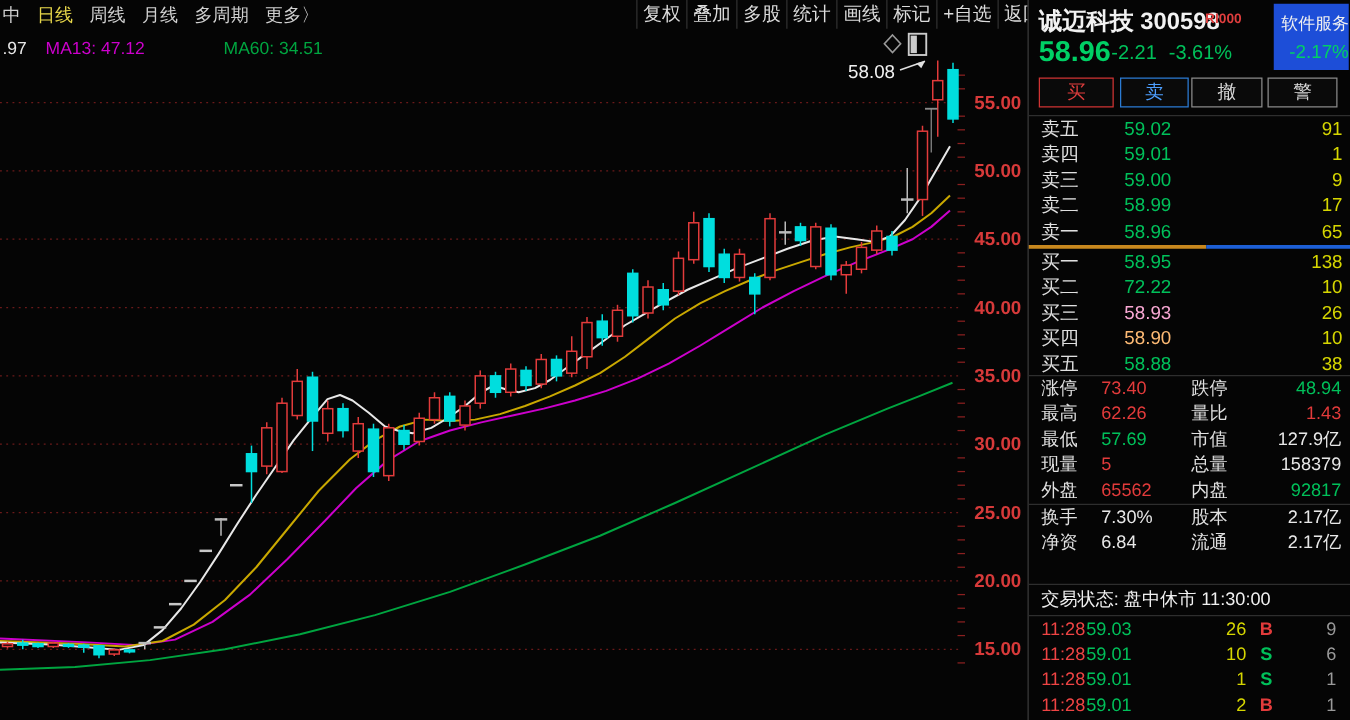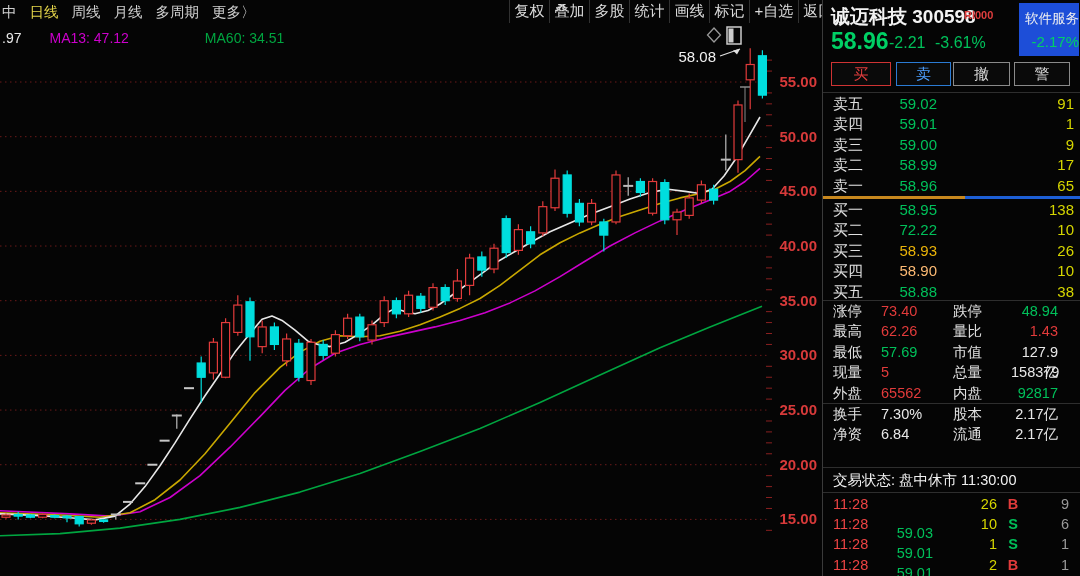--- a/index.html
+++ b/index.html
@@ -8,21 +8,21 @@
        -webkit-font-smoothing:antialiased;}
   .abs{position:absolute;}
   
   #toolbar-left{left:2px;top:3px;display:flex;gap:13px;font-size:14.5px;color:#d0d0d0;}
   #toolbar-left .tb-item{cursor:default;white-space:nowrap;}
   #toolbar-left .active{color:#e6d64a;}
   #toolbar-right{left:509px;top:0;height:22px;display:flex;align-items:center;font-size:15px;color:#dcdcdc;}
   #toolbar-right .tb-item{padding:2px 4.5px;border-right:1px solid #313131;white-space:nowrap;}
   #toolbar-right .tb-item:first-child{border-left:1px solid #313131;}
   
-  #ma-labels{left:2px;top:30px;font-size:14px;display:flex;gap:28px;white-space:nowrap;}
+  #ma-labels{left:2px;top:30px;font-size:14px;display:flex;gap:15px;white-space:nowrap;}
   
   #panel{left:822px;top:0;width:258px;height:576px;border-left:1px solid #3a3a3a;background:#050505;}
   .sep{position:absolute;left:0;width:258px;height:1px;background:#2e2e2e;}
   #stock-name{left:8px;top:4px;font-size:19px;font-weight:bold;color:#f2f2f2;white-space:nowrap;}
   #stock-badge{left:141px;top:9px;font-size:11px;color:#e03e3e;font-weight:bold;}
   #sector-box{right:2px;top:3px;width:60px;height:53px;background:#1d4ed8;text-align:right;}
   #sector-name{font-size:13.5px;color:#f0f0f0;margin-top:7px;}
   #sector-change{font-size:15px;margin-top:5px;}
   #price-main{left:8px;top:28px;font-size:23px;font-weight:bold;}
   #price-chg{left:66px;top:34px;font-size:16px;}
@@ -31,27 +31,27 @@
              font-size:15px;background:#0a0a0a;border:1px solid #888;}
   .rowwrap{position:absolute;left:0;width:258px;}
   .obrow{display:grid;grid-template-columns:52px 62px 1fr;height:20.4px;line-height:20.4px;font-size:15px;}
   .obrow .lbl{padding-left:10px;color:#e0e0e0;}
   .obrow .prc{text-align:right;}
   .obrow .vol{text-align:right;padding-right:7px;}
   .strow{display:grid;grid-template-columns:58px 66px 64px 1fr;height:20.4px;line-height:20.4px;font-size:14.5px;}
   .strow .lbl{padding-left:10px;color:#e0e0e0;white-space:nowrap;}
   .strow .v1{}
   .strow .l2{padding-left:6px;color:#e0e0e0;white-space:nowrap;}
-  .strow .v2{text-align:right;padding-right:23px;}
+  .strow .v2{text-align:right;padding-right:8px;}
   #ratio-bar{left:0;top:196px;width:258px;height:3px;display:flex;}
   #session-row{left:0;top:469px;width:258px;height:22px;line-height:22px;font-size:14.5px;
                padding-left:10px;color:#f0f0f0;white-space:nowrap;}
   .tkrow{display:grid;grid-template-columns:46px 64px 64px 32px 1fr;height:20.2px;line-height:20.2px;font-size:14.5px;}
   .tkrow .t{padding-left:10px;color:#ef4444;}
-  .tkrow .p{text-align:right;margin-top:29px;}
+  .tkrow .p{text-align:left;}
   .tkrow .v{text-align:right;}
   .tkrow .s{text-align:center;font-weight:bold;}
   .tkrow .n{text-align:right;padding-right:12px;color:#9a9a9a;}
   #chart{left:0;top:0;}
 </style>
 </head>
 <body>
 
 <svg id="chart" class="abs" width="822" height="576">
     <line x1="0" y1="82" x2="770" y2="82" stroke="#6b1a1a" stroke-width="1" stroke-dasharray="1.5 3.5"></line>
@@ -322,21 +322,21 @@
         <span class="prc" style="color:#00c05a">58.95</span>
         <span class="vol" style="color:#d6d600">138</span>
       </div>
       <div class="obrow">
         <span class="lbl">买二</span>
         <span class="prc" style="color:#00c05a">72.22</span>
         <span class="vol" style="color:#d6d600">10</span>
       </div>
       <div class="obrow">
         <span class="lbl">买三</span>
-        <span class="prc" style="color:#eab308">58.93</span>
+        <span class="prc" style="color:#f9a8d4">58.93</span>
         <span class="vol" style="color:#d6d600">26</span>
       </div>
       <div class="obrow">
         <span class="lbl">买四</span>
         <span class="prc" style="color:#fdba74">58.90</span>
         <span class="vol" style="color:#d6d600">10</span>
       </div>
       <div class="obrow">
         <span class="lbl">买五</span>
         <span class="prc" style="color:#00c05a">58.88</span>

